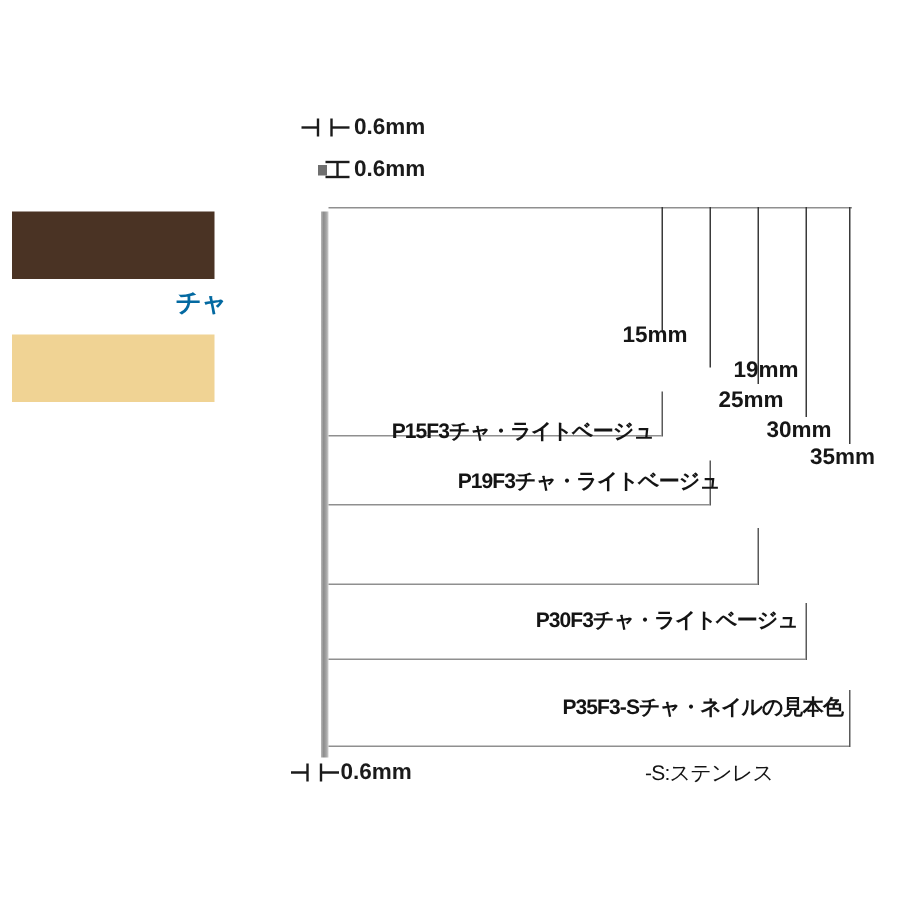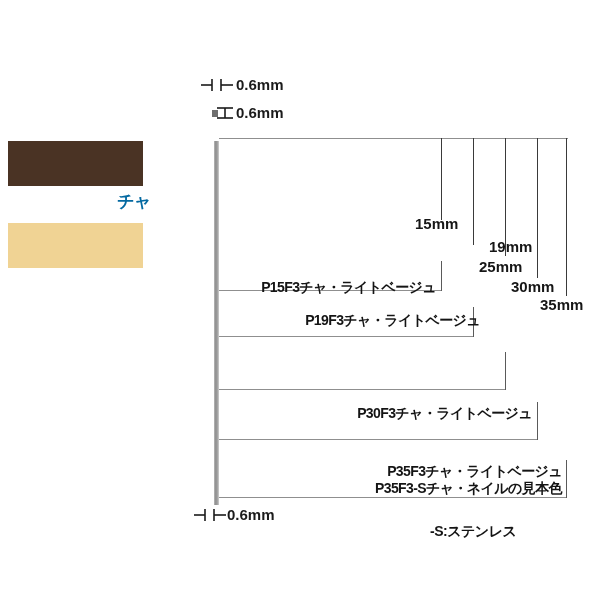--- a/index.html
+++ b/index.html
@@ -137,26 +137,25 @@
     letter-spacing: -0.6px;
     white-space: nowrap;
   }
 
   
   #footnote {
     position: absolute;
     left: 430px;
     top: 506px;
     font-size: 14px;
-    font-weight: bold;
+    font-weight: normal;
     color: #141414;
     letter-spacing: -0.5px;
     line-height: 18px;
     white-space: nowrap;
-    margin-top: 16px;
   }
 </style>
 </head>
 <body>
 
 <div id="page">
 
   <div id="legend-panel">
 
     <div class="swatch" id="swatch-0" style="background: rgb(74, 51, 36);"></div>
@@ -228,19 +227,18 @@
 
   <div class="hline" style="left:219px; top:439px; width:318px;"></div>
   <div class="vline" style="left:537px; top:402px; height:38px;"></div>
   <div class="prod-row" style="left:300px; top:405px; width:232px;">
     <div class="prod-line">P30F3チャ・ライトベージュ</div>
   </div>
 
   <div class="hline" style="left:219px; top:497px; width:347px;"></div>
   <div class="vline" style="left:566px; top:460px; height:38px;"></div>
   <div class="prod-row" style="left:330px; top:463px; width:232px;">
-    <div class="prod-line">P35F3チャ・ライトベージュ</div>
     <div class="prod-line">P35F3-Sチャ・ネイルの見本色</div>
   </div>
 
   <div id="footnote">-S:ステンレス</div>
 
 </div>
 
 </body></html>

